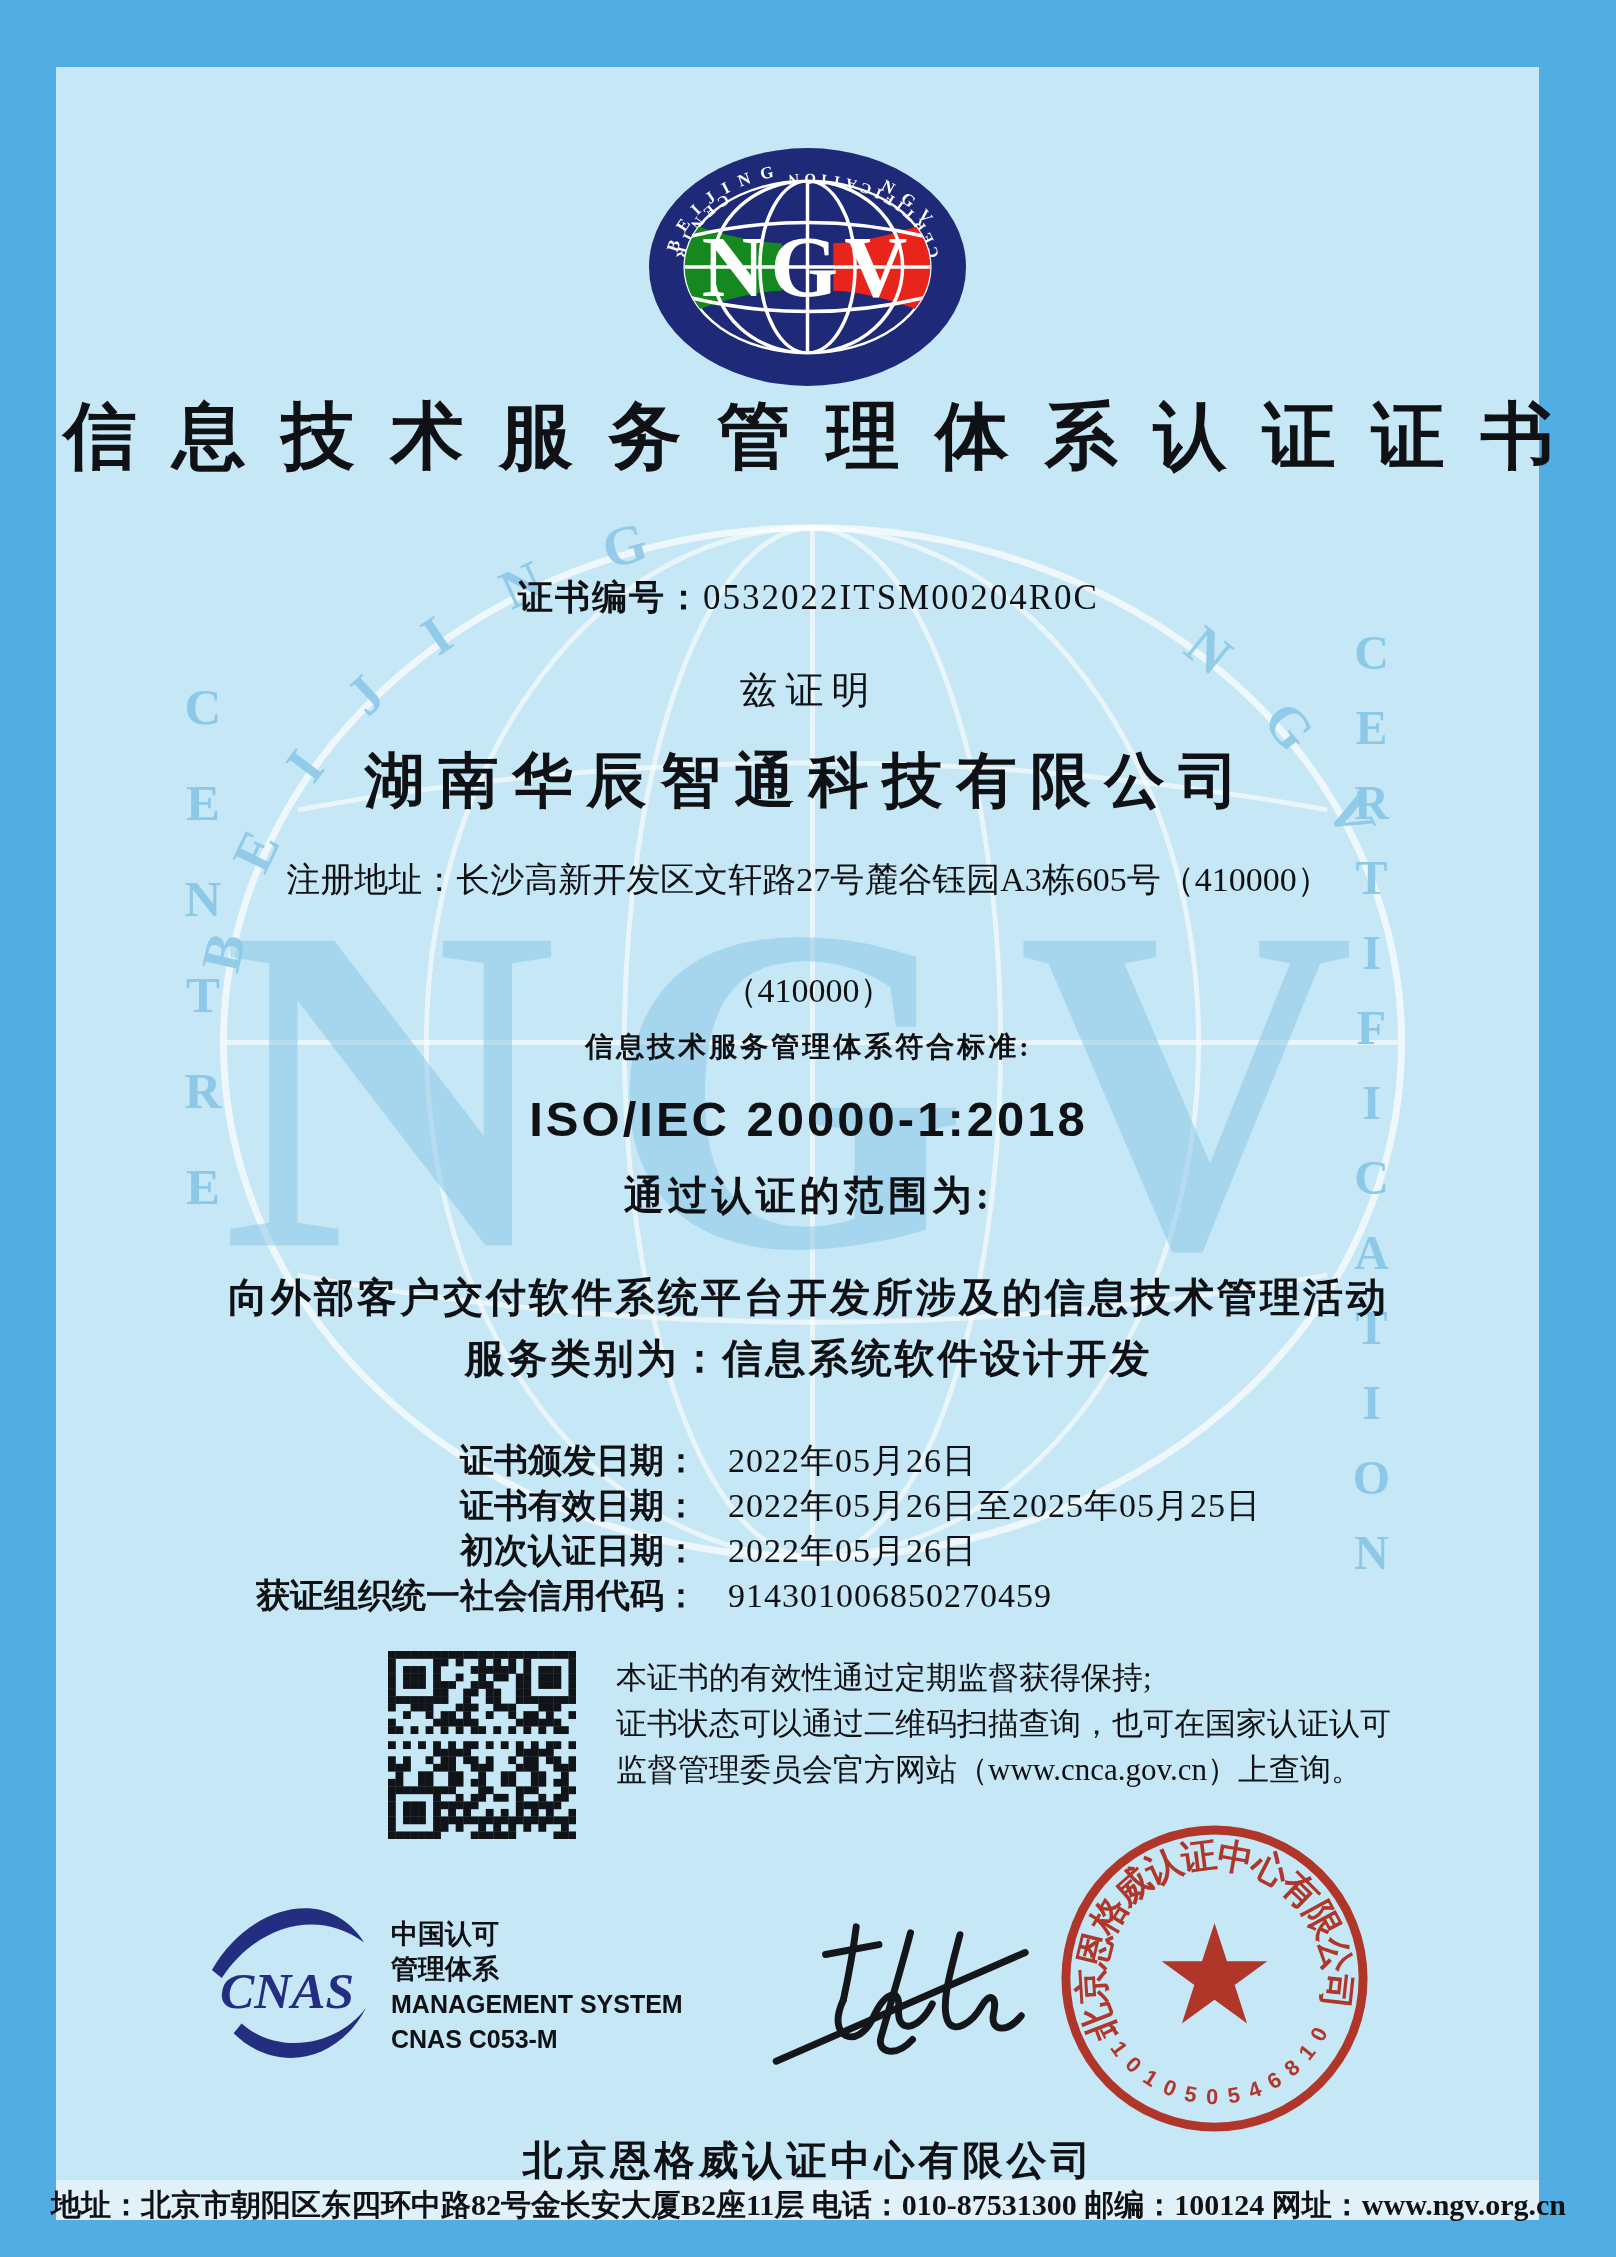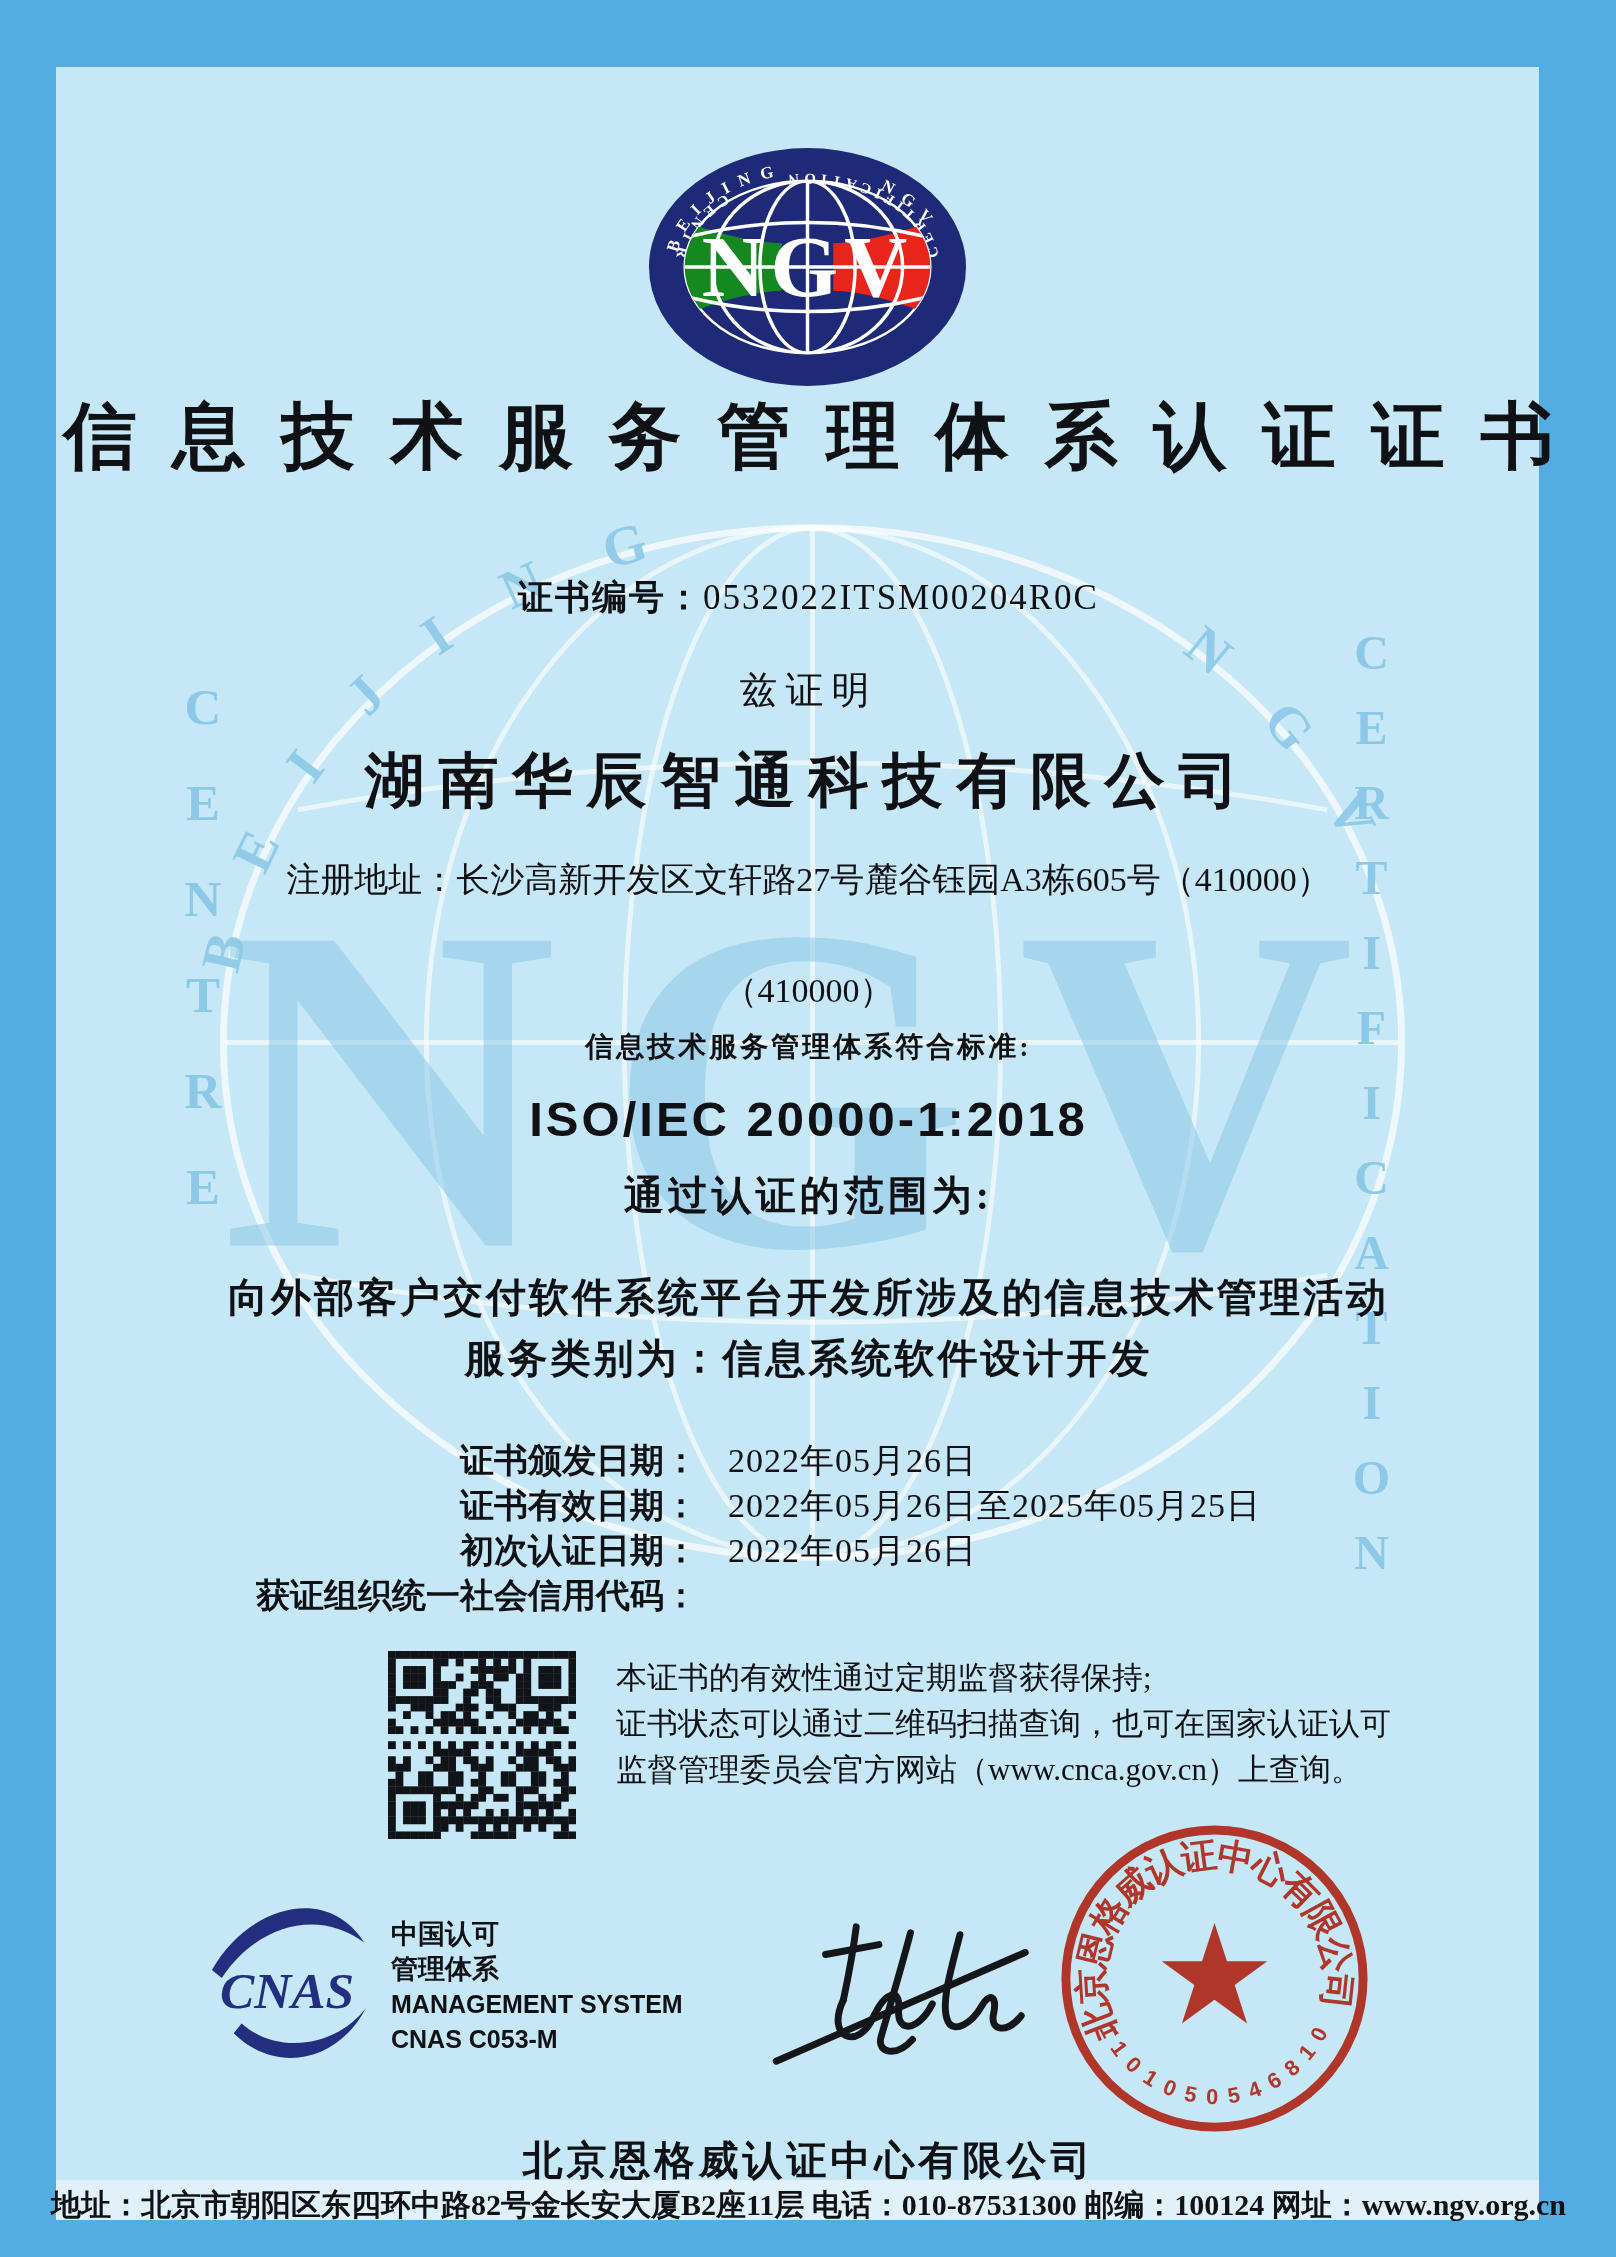--- a/index.html
+++ b/index.html
@@ -117,20 +117,21 @@
   <div class="abs z2 ctr scope2">服务类别为：信息系统软件设计开发</div>
 
   <div class="abs z2 dates">
     <div class="lbl">证书颁发日期：</div>
     <div class="val">2022年05月26日</div>
     <div class="lbl">证书有效日期：</div>
     <div class="val">2022年05月26日至2025年05月25日</div>
     <div class="lbl">初次认证日期：</div>
     <div class="val">2022年05月26日</div>
     <div class="lbl">获证组织统一社会信用代码：</div>
+    <div class="val">914301006850270459</div>
   </div>
 
   <div class="abs z2 qr"><svg width="188" height="188" viewBox="0 0 190 190" fill="#101418">
         <rect x="0.00" y="0.00" width="7.90" height="7.90"></rect>
         <rect x="7.60" y="0.00" width="7.90" height="7.90"></rect>
         <rect x="15.20" y="0.00" width="7.90" height="7.90"></rect>
         <rect x="22.80" y="0.00" width="7.90" height="7.90"></rect>
         <rect x="30.40" y="0.00" width="7.90" height="7.90"></rect>
         <rect x="38.00" y="0.00" width="7.90" height="7.90"></rect>
         <rect x="45.60" y="0.00" width="7.90" height="7.90"></rect>

